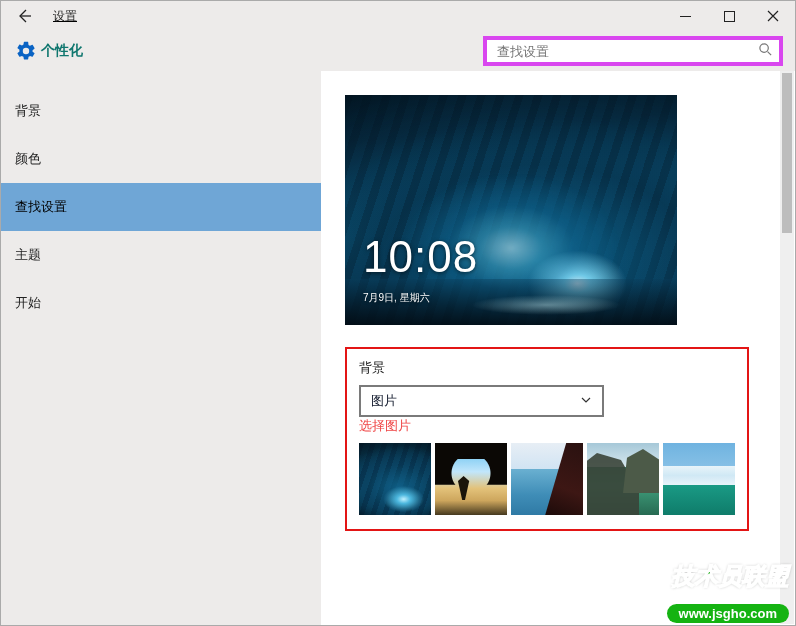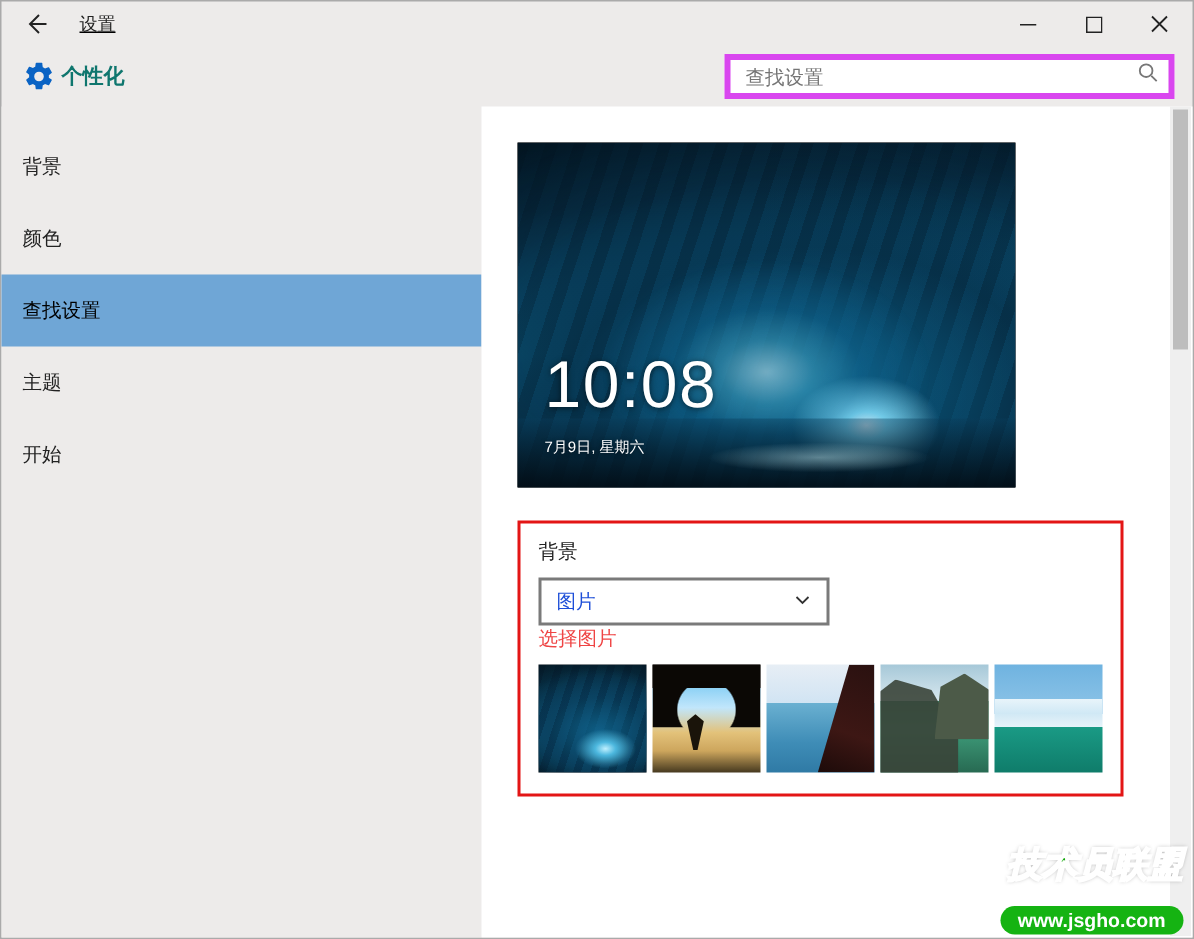--- a/index.html
+++ b/index.html
@@ -43,21 +43,21 @@
     background: radial-gradient(ellipse at center, rgba(200,245,255,0.55) 0%, rgba(90,200,230,0.35) 20%, rgba(20,120,170,0.25) 40%, rgba(0,0,0,0) 70%);
     filter: blur(1px);
   }
   .preview .floor { position:absolute; left:0; right:0; bottom:0; height:46px; background: linear-gradient(180deg, rgba(9,60,90,0.4), rgba(2,12,20,0.9)); }
   .preview .floorhl { position:absolute; left:38%; bottom:10px; width:150px; height:20px; background: radial-gradient(ellipse at center, rgba(210,250,255,0.6), rgba(210,250,255,0) 70%); opacity:0.7; }
   .preview .time { position:absolute; left: 18px; bottom: 46px; font-size: 44px; font-weight: 300; color:#fff; letter-spacing: 1px; line-height:1; text-shadow: 0 1px 4px rgba(0,0,0,0.6); }
   .preview .date { position:absolute; left: 18px; bottom: 20px; font-size: 10px; font-weight: 400; color:#fff; text-shadow: 0 1px 3px rgba(0,0,0,0.6); }
 
   .hlbox { border: 2px solid #e31515; padding: 10px 12px 14px 12px; margin-top: 22px; width: 404px; }
   .label { font-size: 13px; color:#222; margin-bottom: 8px; }
-  .dropdown { width: 194px; height: 32px; border: 2px solid #7a7a7a; background:#fff; display:flex; align-items:center; padding: 0 10px; justify-content:space-between; font-size:13px; color:#1d4ed8; }
+  .dropdown { width: 245px; height: 32px; border: 2px solid #7a7a7a; background:#fff; display:flex; align-items:center; padding: 0 10px; justify-content:space-between; font-size:13px; color:#0f172a; }
   .dropdown .chev { color:#333; }
 
   .label2 { font-size: 13px; color:#ef4444; margin-bottom: 8px; }
   .thumbs { display:flex; gap:4px; }
   .thumb { width: 72px; height: 72px; background:#333; position:relative; overflow:hidden; }
   .thumb.t0 { background:
     radial-gradient(ellipse 34px 22px at 62% 78%, #bff0ff 0%, #4cb7de 20%, rgba(76,183,222,0) 60%),
     radial-gradient(ellipse 70px 50px at 55% 62%, #0e5d84 0%, #063651 46%, transparent 85%),
     linear-gradient(180deg, #021019 0%, #052b41 45%, #073f5b 62%, #010b12 100%);
   }

